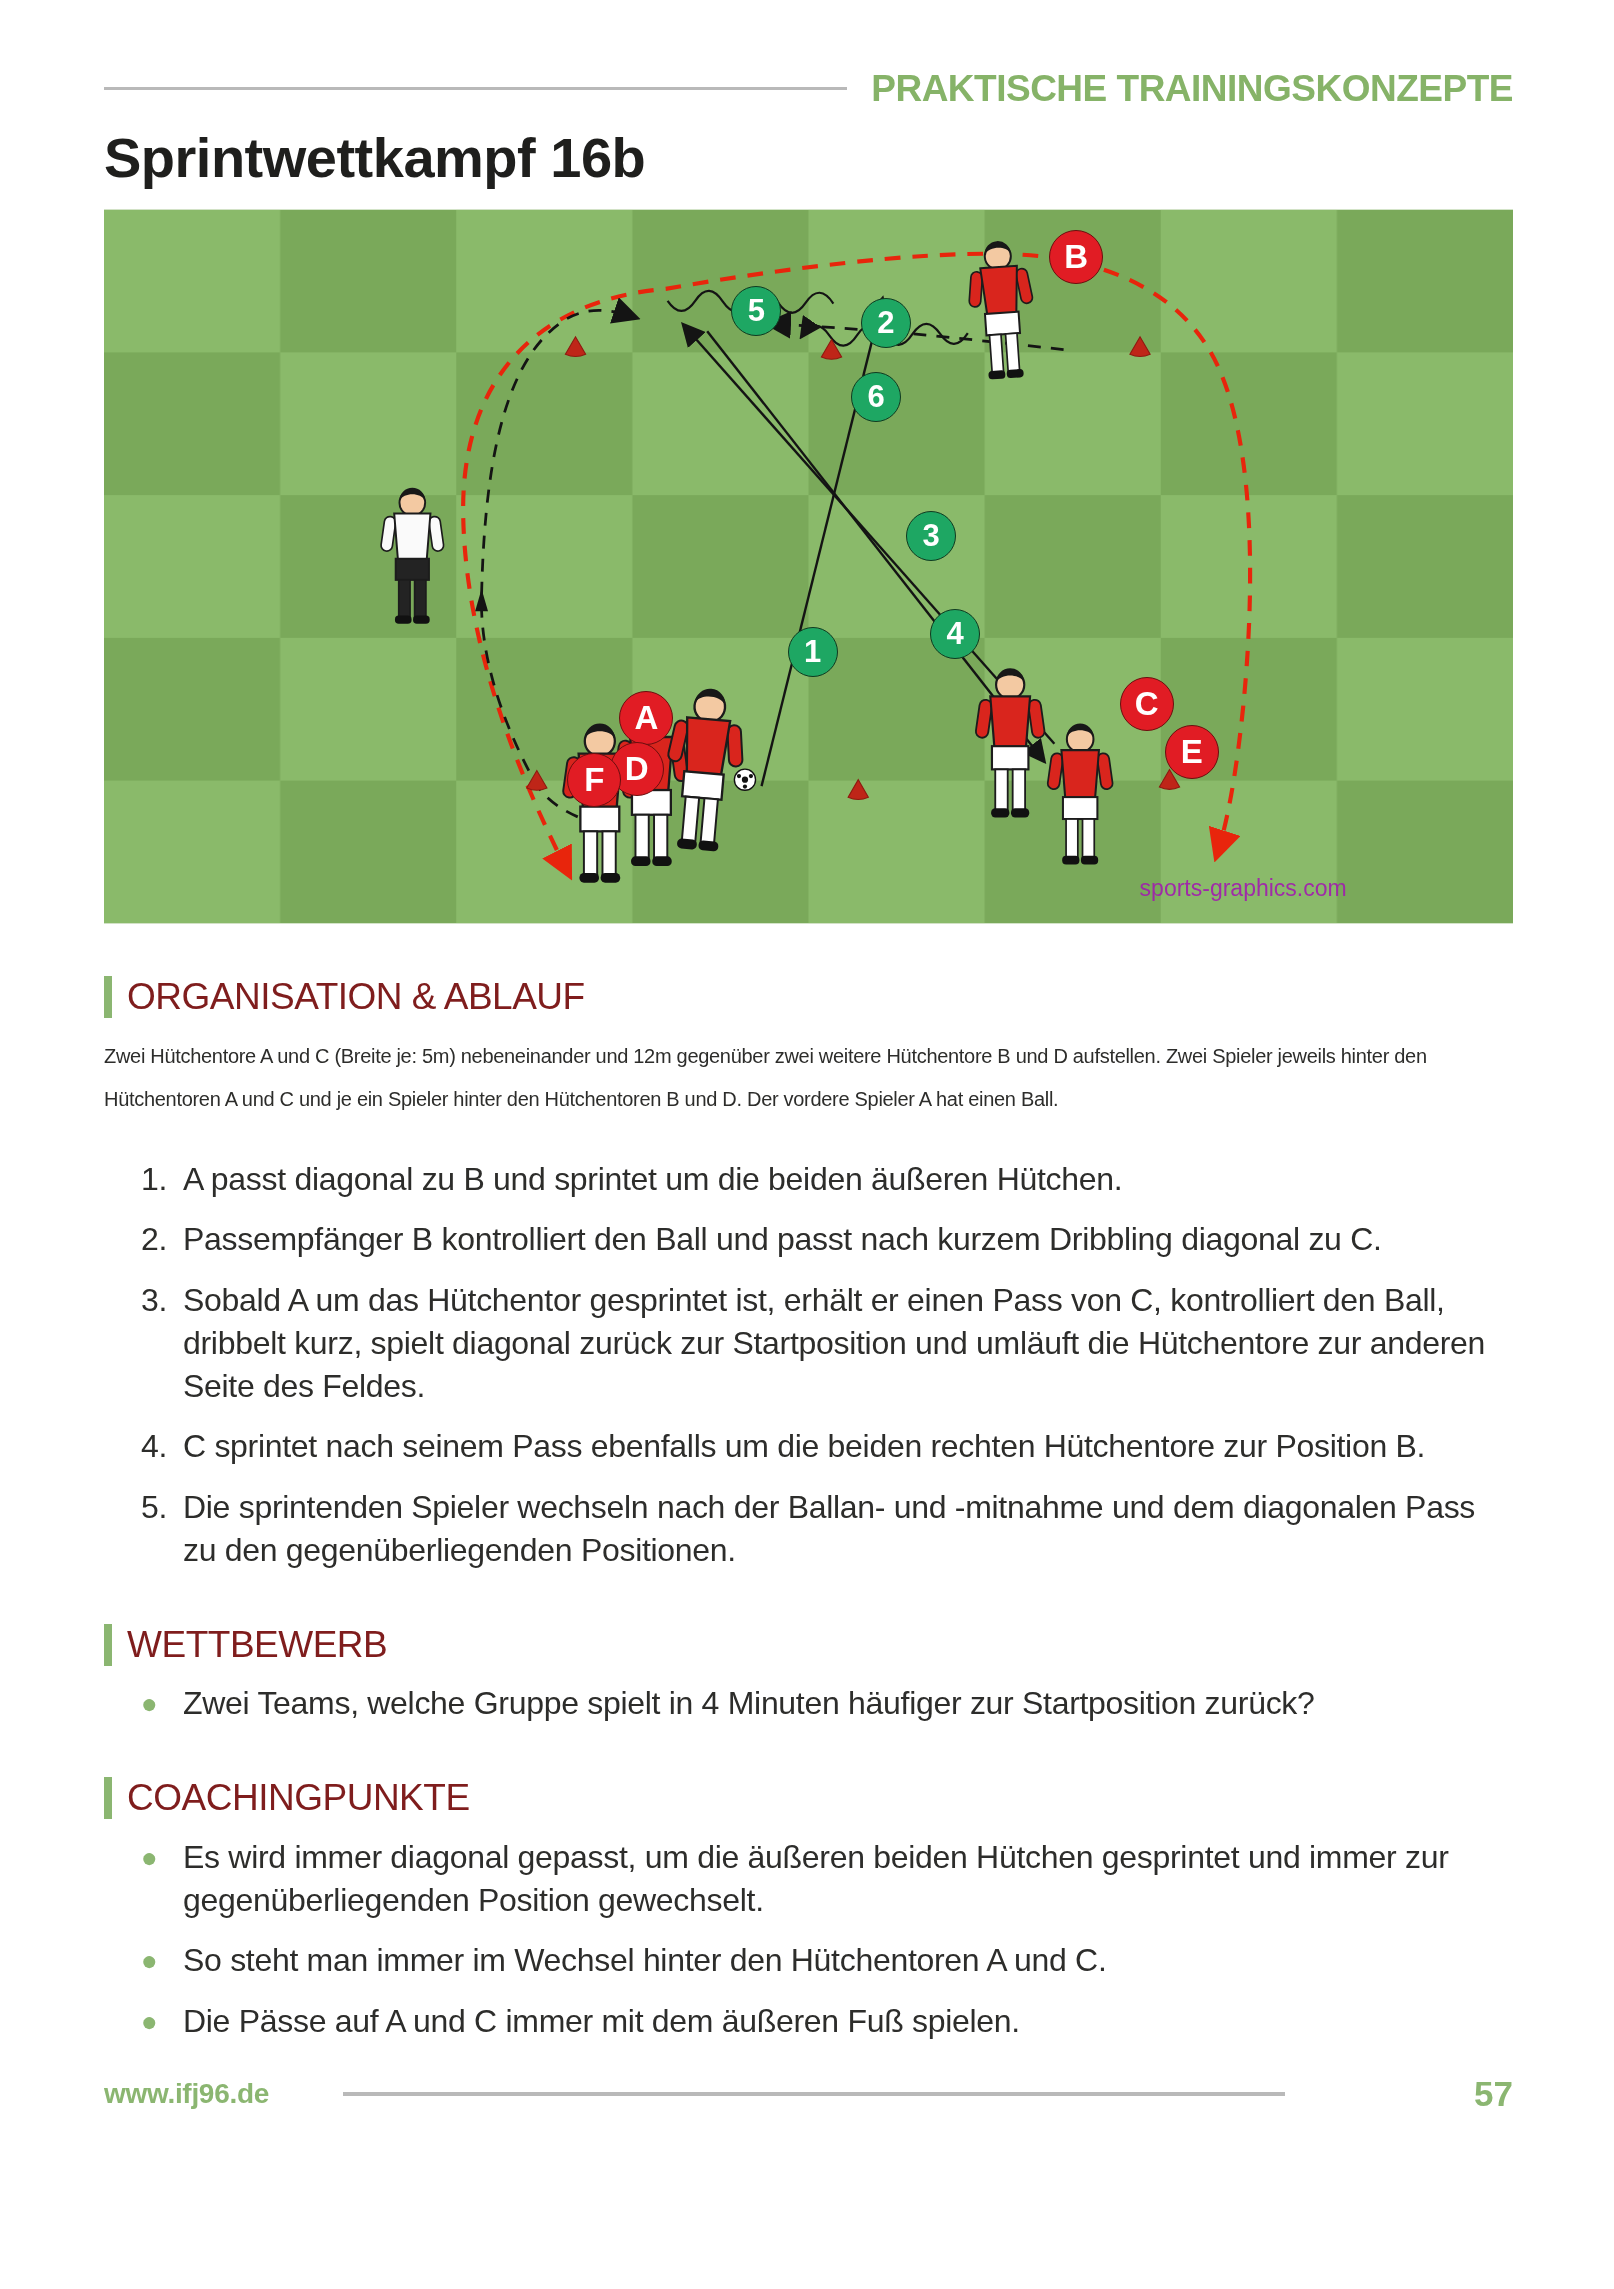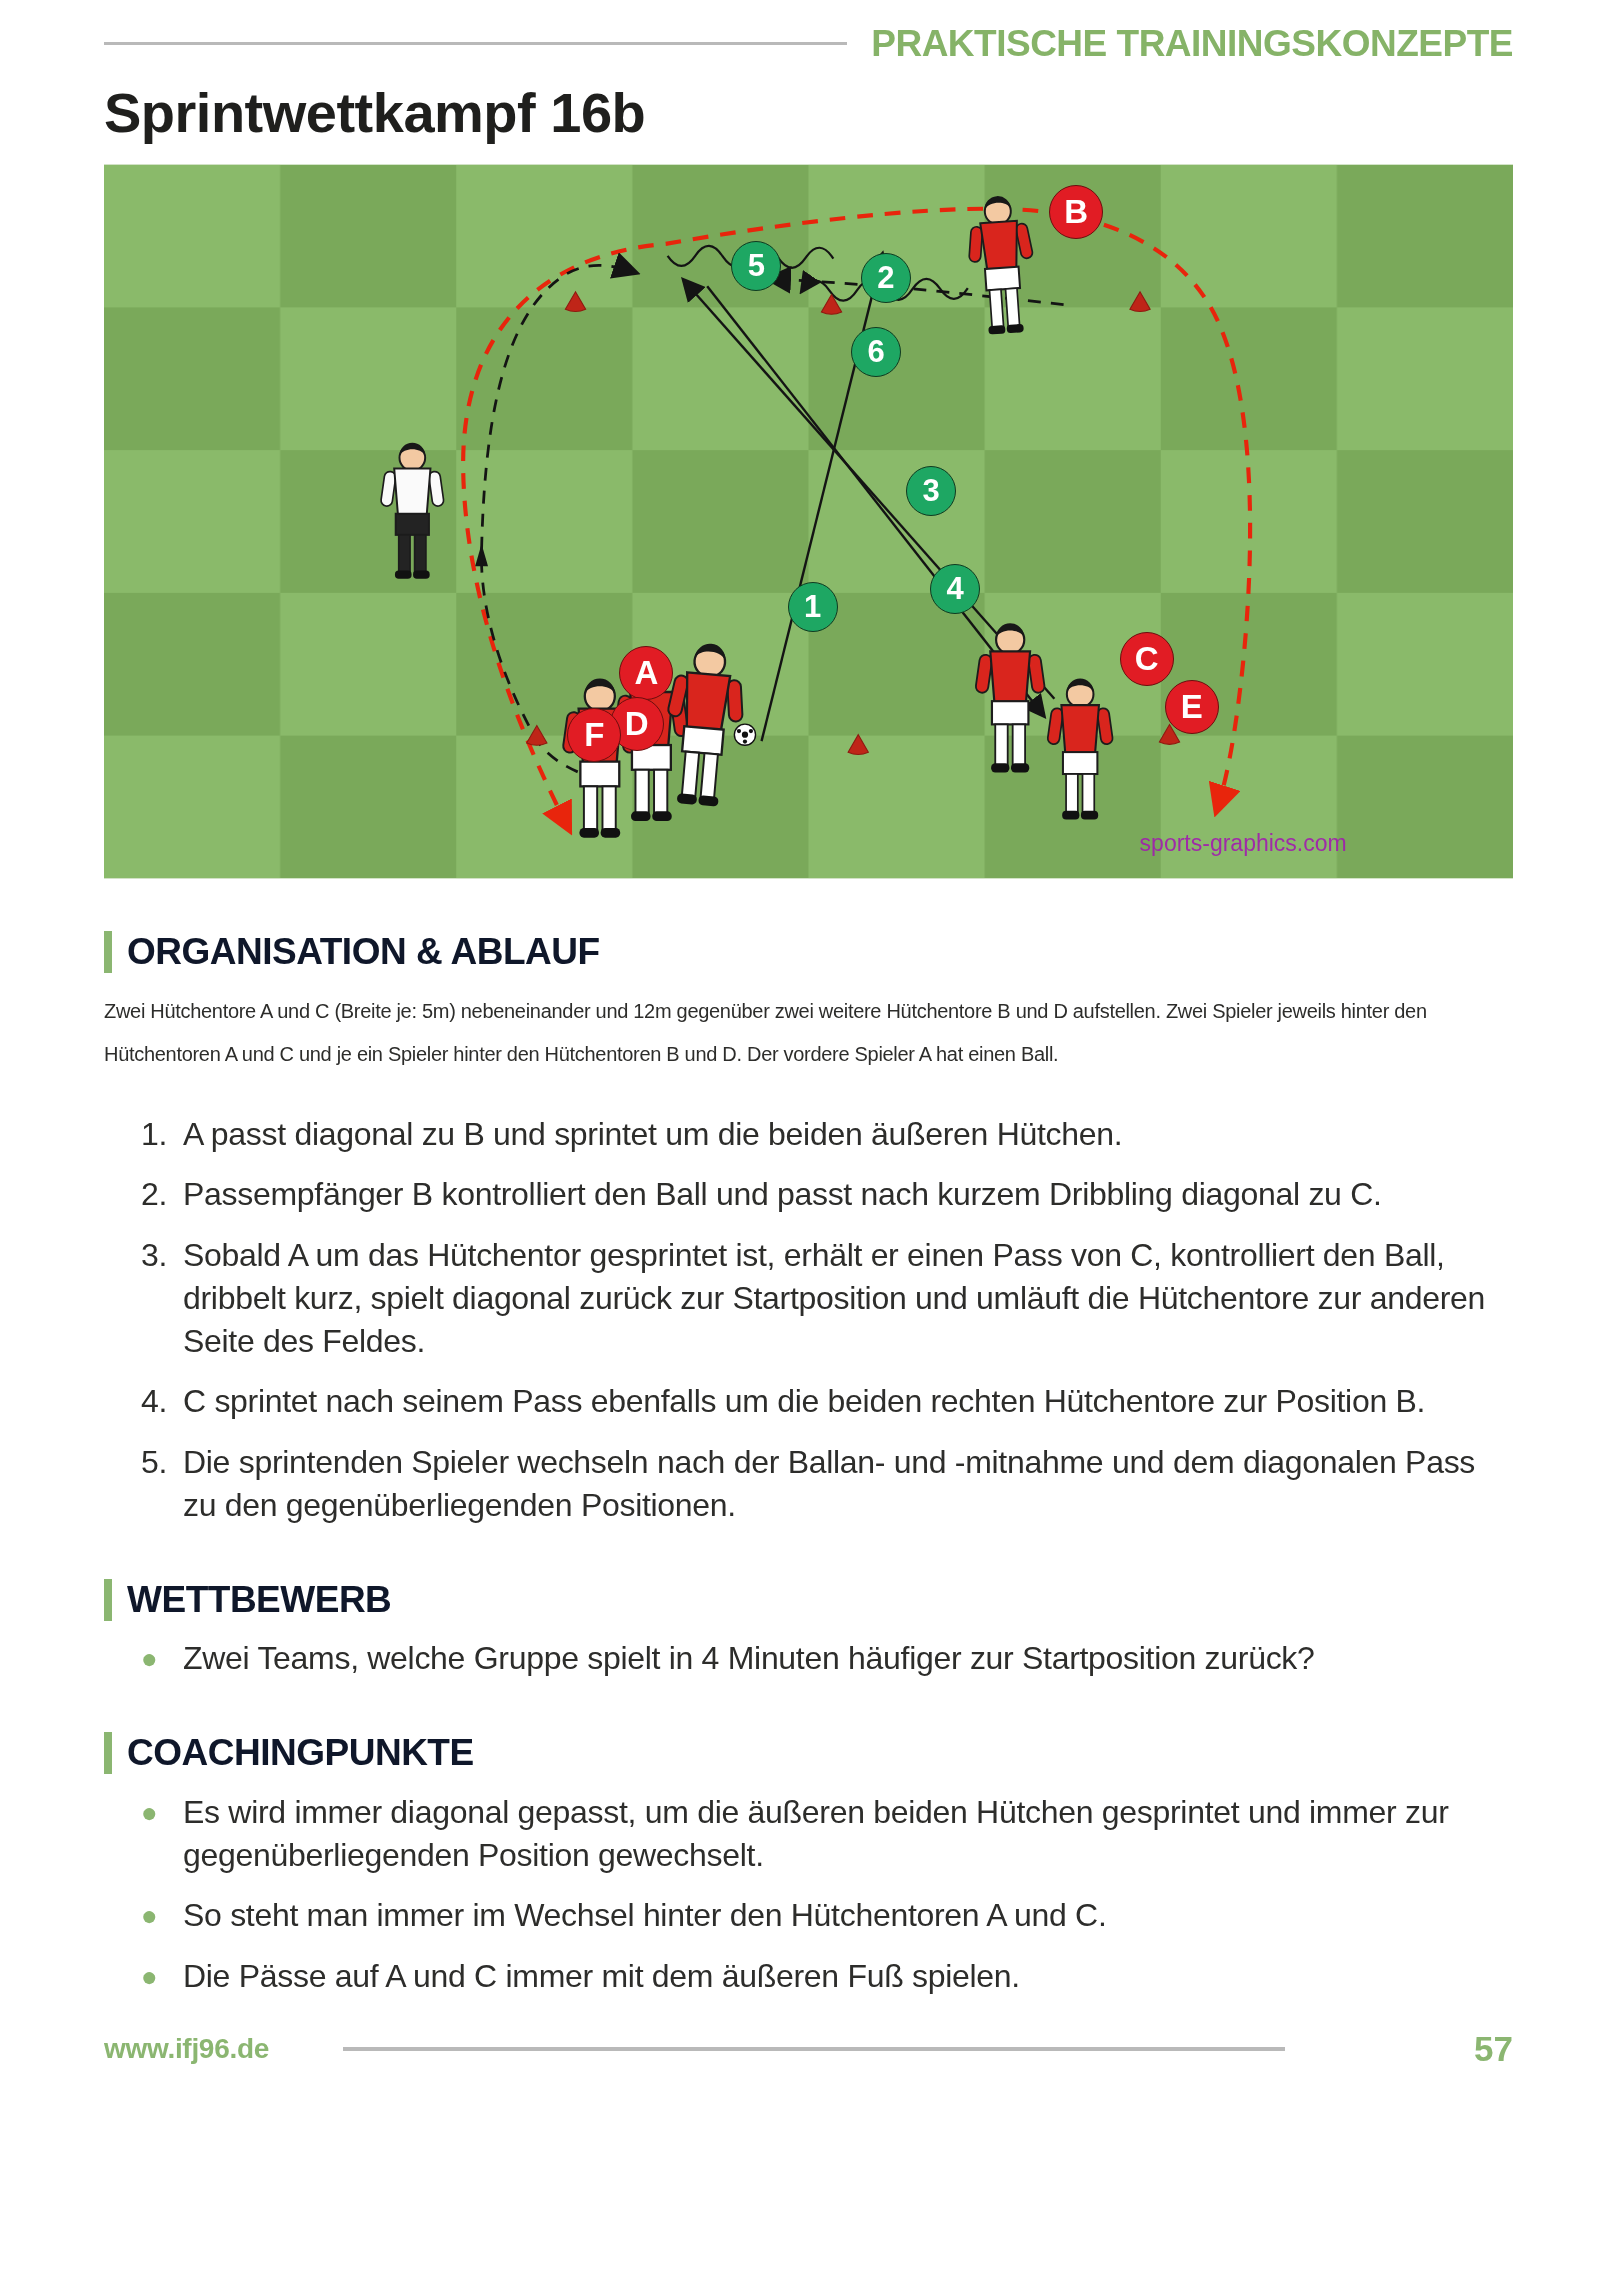--- a/index.html
+++ b/index.html
@@ -3,38 +3,38 @@
 <meta charset="utf-8">
 <style>
   html,body{margin:0;padding:0}
   body{
     width:1614px;height:2290px;background:#ffffff;position:relative;overflow:hidden;
     font-family:"Liberation Sans",sans-serif;color:#2d2d2b;
   }
   .content{position:absolute;left:104px;top:0;width:1409px}
 
   
-  .topbar{display:flex;align-items:center;margin-top:23px;height:41px}
+  .topbar{display:flex;align-items:center;margin-top:68px;height:41px}
   .topbar .rule{flex:1;height:3.7px;background:#b9b9b9;margin-right:24px}
   .kicker{color:#86b368;font-weight:bold;font-size:37px;letter-spacing:-0.5px;white-space:nowrap}
   .title{margin:22px 0 0;font-size:56px;line-height:54px;color:#1f1f1d;font-weight:bold;letter-spacing:-0.5px}
 
   
   .diagram{position:relative;margin-top:24px;width:1409px;height:715px;overflow:hidden}
   .diagram svg{position:absolute;left:0;top:0}
   .overlay{position:absolute;left:0;top:0;width:100%;height:100%}
   .marker{position:absolute;transform:translate(-50%,-50%);border-radius:50%;
     display:flex;align-items:center;justify-content:center;color:#fff;font-weight:bold;
     font-family:"Liberation Sans",sans-serif}
   .marker.player{width:52px;height:52px;background:var(--marker-red,#e11c24);border:1.8px solid #6b0e0e;font-size:33px}
   .marker.step{width:48px;height:48px;background:var(--marker-green,#1ea763);border:1.8px solid #103a20;font-size:31px}
   .watermark{position:absolute;left:73.5%;top:93.2%;color:#a21caf;font-size:23px;opacity:.9;letter-spacing:0}
 
   
-  .section-heading{display:flex;align-items:flex-start;margin:52px 0 0;font-size:37px;color:#0f172a;font-weight:bold;letter-spacing:-0.5px}
+  .section-heading{display:flex;align-items:flex-start;margin:52px 0 0;font-size:37px;color:#7f1d1d;font-weight:normal;letter-spacing:-0.5px}
   .section-heading .bar{width:8.3px;height:42px;background:var(--accent,#8bb671);margin-right:14.8px;flex:none}
   .lead{margin:16.6px 0 0;font-size:20px;line-height:43px;letter-spacing:-0.3px}
   .listing{margin:37px 0 0;padding:0;list-style:none;font-size:32px;line-height:43px;letter-spacing:-0.3px}
   .listing li{display:flex;margin-bottom:17.5px}
   .listing .mark{flex:none;width:42px;margin-left:37px}
   .listing.bullets .mark{color:var(--accent,#8bb671);font-size:28px}
   .listing .txt{flex:1}
   .listing.bullets{margin-top:16.6px}
 
   

